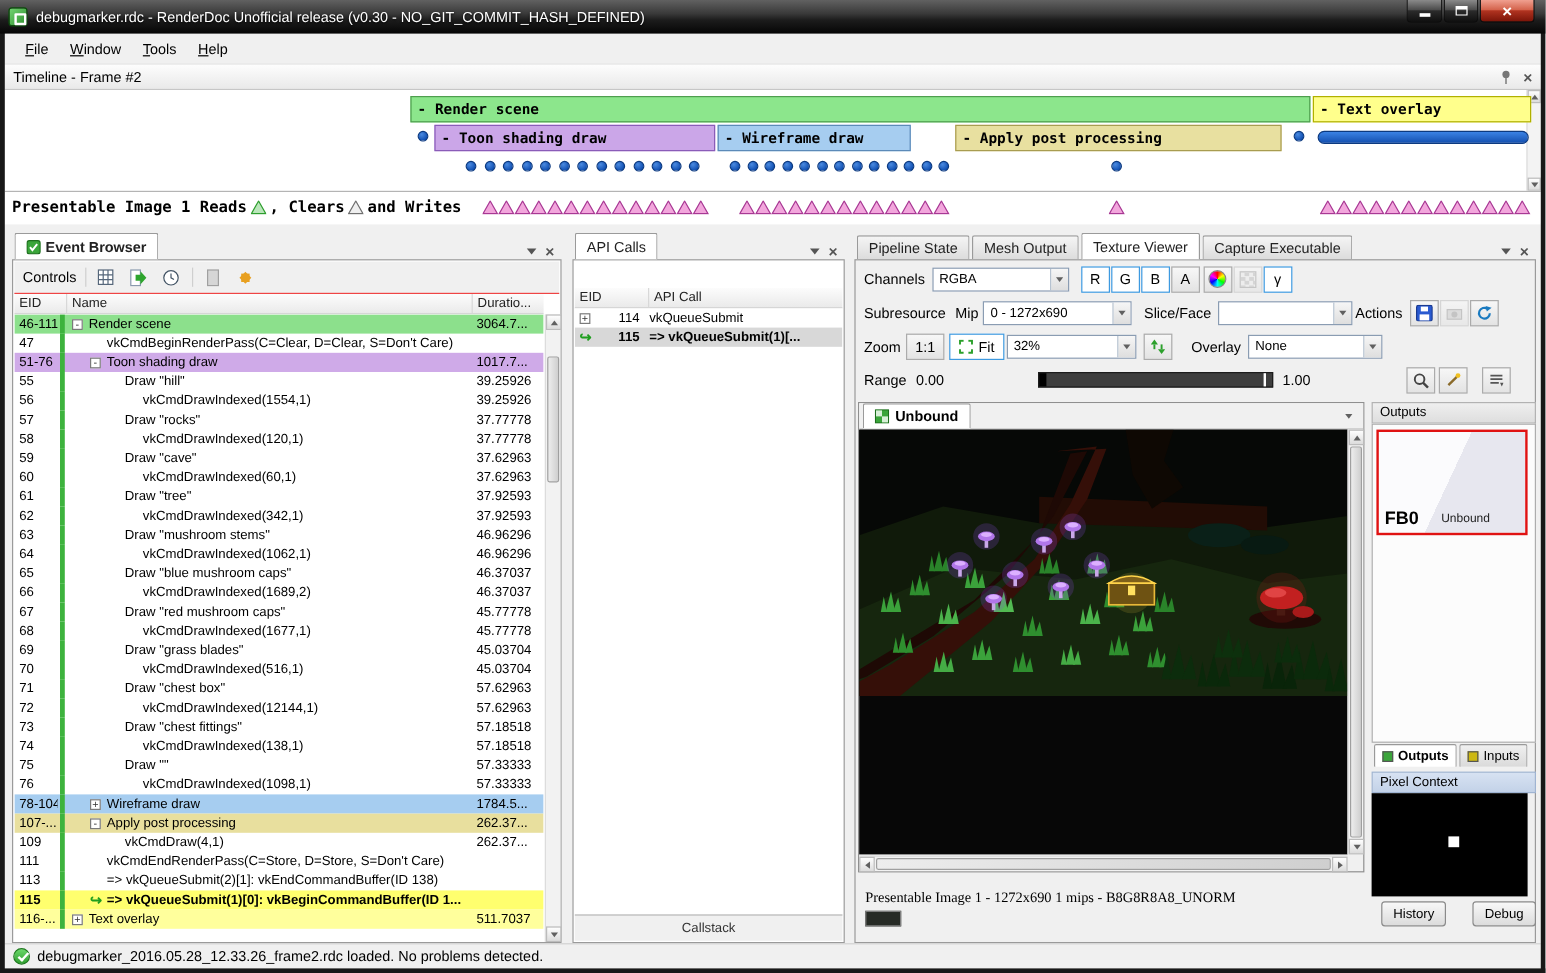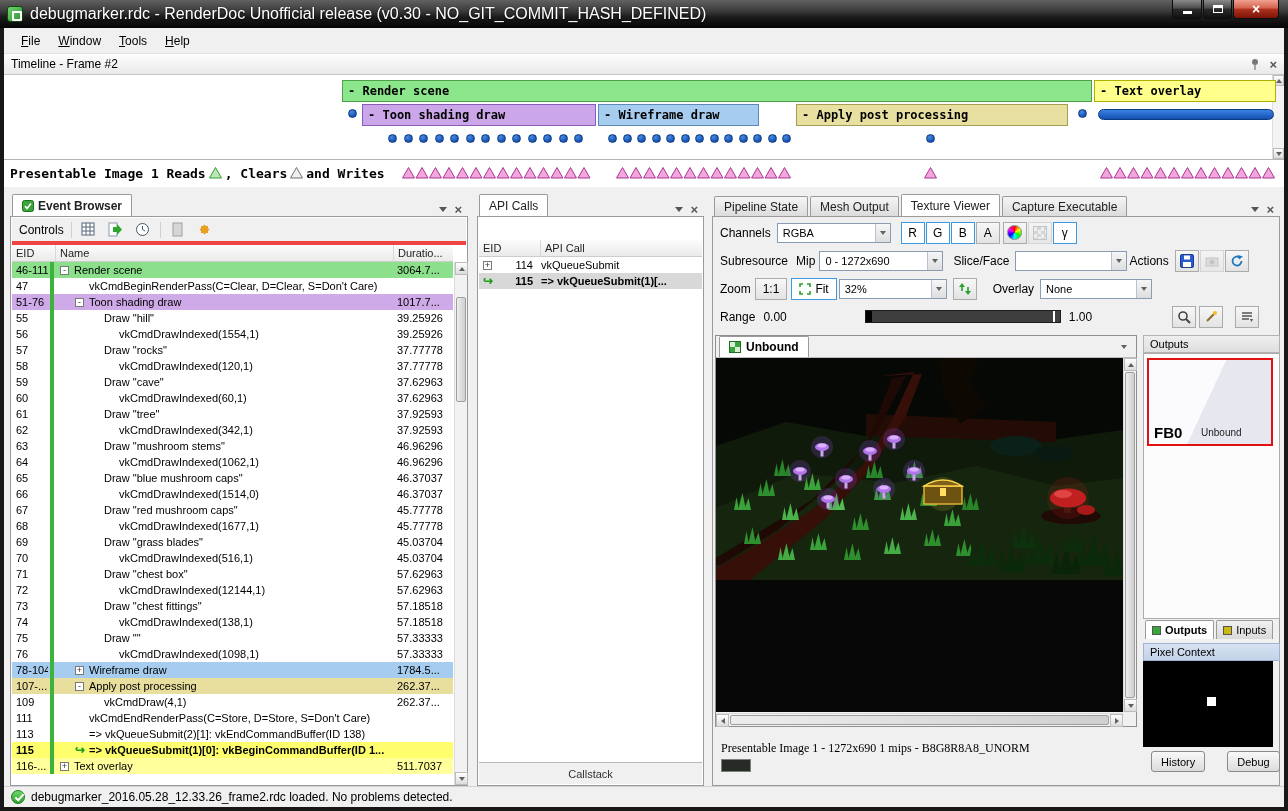--- a/index.html
+++ b/index.html
@@ -12,21 +12,21 @@
   .frame.right{left:1284px;top:0;width:4px;height:811px}
   .frame.bottom{left:0;top:807px;width:1288px;height:4px}
 
   
   .titlebar{position:absolute;left:0;top:0;width:1288px;height:28px;z-index:60;
     background:linear-gradient(#616161,#3a3a3a 40%,#1c1c1c 60%,#050505);
     display:flex;align-items:center;padding:0 7px}
   .app-icon{width:16px;height:16px;margin-right:7px;border-radius:3px;flex:none;position:relative;
     background:linear-gradient(135deg,#72d472,#2d8e2d);border:1px solid #0b4d0b}
   .app-icon::after{content:"";position:absolute;left:4px;top:4px;width:6px;height:6px;border:2px solid #fff;border-radius:1px}
-  .title-text{color:#fff;font-size:16px;white-space:nowrap;text-shadow:0 1px 2px #000}
+  .title-text{color:#fff;font-size:12px;white-space:nowrap;text-shadow:0 1px 2px #000}
   .win-controls{position:absolute;right:9px;top:0;display:flex}
   .win-btn{height:19px;border:1px solid #0d0d0d;border-top:none;border-radius:0 0 4px 4px;margin-left:1px;
     display:flex;align-items:center;justify-content:center;color:#fff;
     background:linear-gradient(#8a8a8a,#4c4c4c 45%,#2b2b2b 50%,#101010)}
   .win-btn.min{width:30px}.win-btn.max{width:29px}
   .win-btn.close{width:46px;background:linear-gradient(#f0a090,#d4634c 45%,#b03320 50%,#7a1408)}
   .glyph-min{width:9px;height:3px;background:#fff;margin-top:7px}
   .glyph-max{width:10px;height:8px;border:1px solid #fff;border-top-width:3px}
   .glyph-close{font-size:14px;font-weight:bold;line-height:1}
 
@@ -66,21 +66,21 @@
   .tab.active{background:#fff;height:22px;position:relative;z-index:2}
   .tab.boldtab{font-weight:bold}
   .tabrow-icons{margin-left:auto;display:flex;align-items:center;gap:7px;padding-right:6px;color:#555}
   .caret-down{width:0;height:0;border-left:4px solid transparent;border-right:4px solid transparent;border-top:5px solid #555}
   .x-glyph{font-size:13px;font-weight:bold;color:#555;line-height:1}
   .panel-body{position:absolute;left:0;right:0;top:22px;bottom:0;background:#fff;border:1px solid #9a9a9a}
 
   
   .eb{left:10px;top:194px;width:458px;height:592px}
   .eb-toolbar{position:absolute;left:1px;right:1px;top:1px;height:27px;background:#f0f0f0;
-    border-bottom:4px solid #ef4444;display:flex;align-items:center;gap:7px;padding:0 7px}
+    border-bottom:1px solid #ef4444;display:flex;align-items:center;gap:7px;padding:0 7px}
   .tool-sep{width:1px;height:16px;background:#cfcfcf}
   .tool-btn{width:20px;height:20px;display:flex;align-items:center;justify-content:center}
   .eb-hdr{position:absolute;left:1px;right:14px;top:28px;height:17px;display:flex;font-size:11px;color:#222;
     background:linear-gradient(#fcfcfc,#eaeaea);border-bottom:1px solid #cdcdcd}
   .hdr-cell{display:flex;align-items:center;padding-left:4px;border-right:1px solid #d8d8d8;overflow:hidden}
   .eb-rows{position:absolute;left:1px;right:14px;top:45px;bottom:1px;background:#fff;overflow:hidden}
   .erow{display:flex;height:16px;align-items:center;font-size:11px;white-space:nowrap}
   .cell-eid{width:36px;flex:none;padding-left:4px;overflow:hidden}
   .cell-flow{width:8px;flex:none;height:16px}
   .cell-flow i{display:block;width:4px;height:16px;margin-left:2px;background:#3db33d}
@@ -539,21 +539,21 @@
           </div>
           <div class="cell-dur">46.37037</div>
         </div>
         <div class="erow">
           <div class="cell-eid">66</div>
           <div class="cell-flow">
             <i></i>
           </div>
           <div class="cell-name" style="padding-left: 49px;">
             <span class="slot"></span>
-            <span>vkCmdDrawIndexed(1514,0)</span>
+            <span>vkCmdDrawIndexed(1689,2)</span>
           </div>
           <div class="cell-dur">46.37037</div>
         </div>
         <div class="erow">
           <div class="cell-eid">67</div>
           <div class="cell-flow">
             <i></i>
           </div>
           <div class="cell-name" style="padding-left: 34px;">
             <span class="slot"></span>

